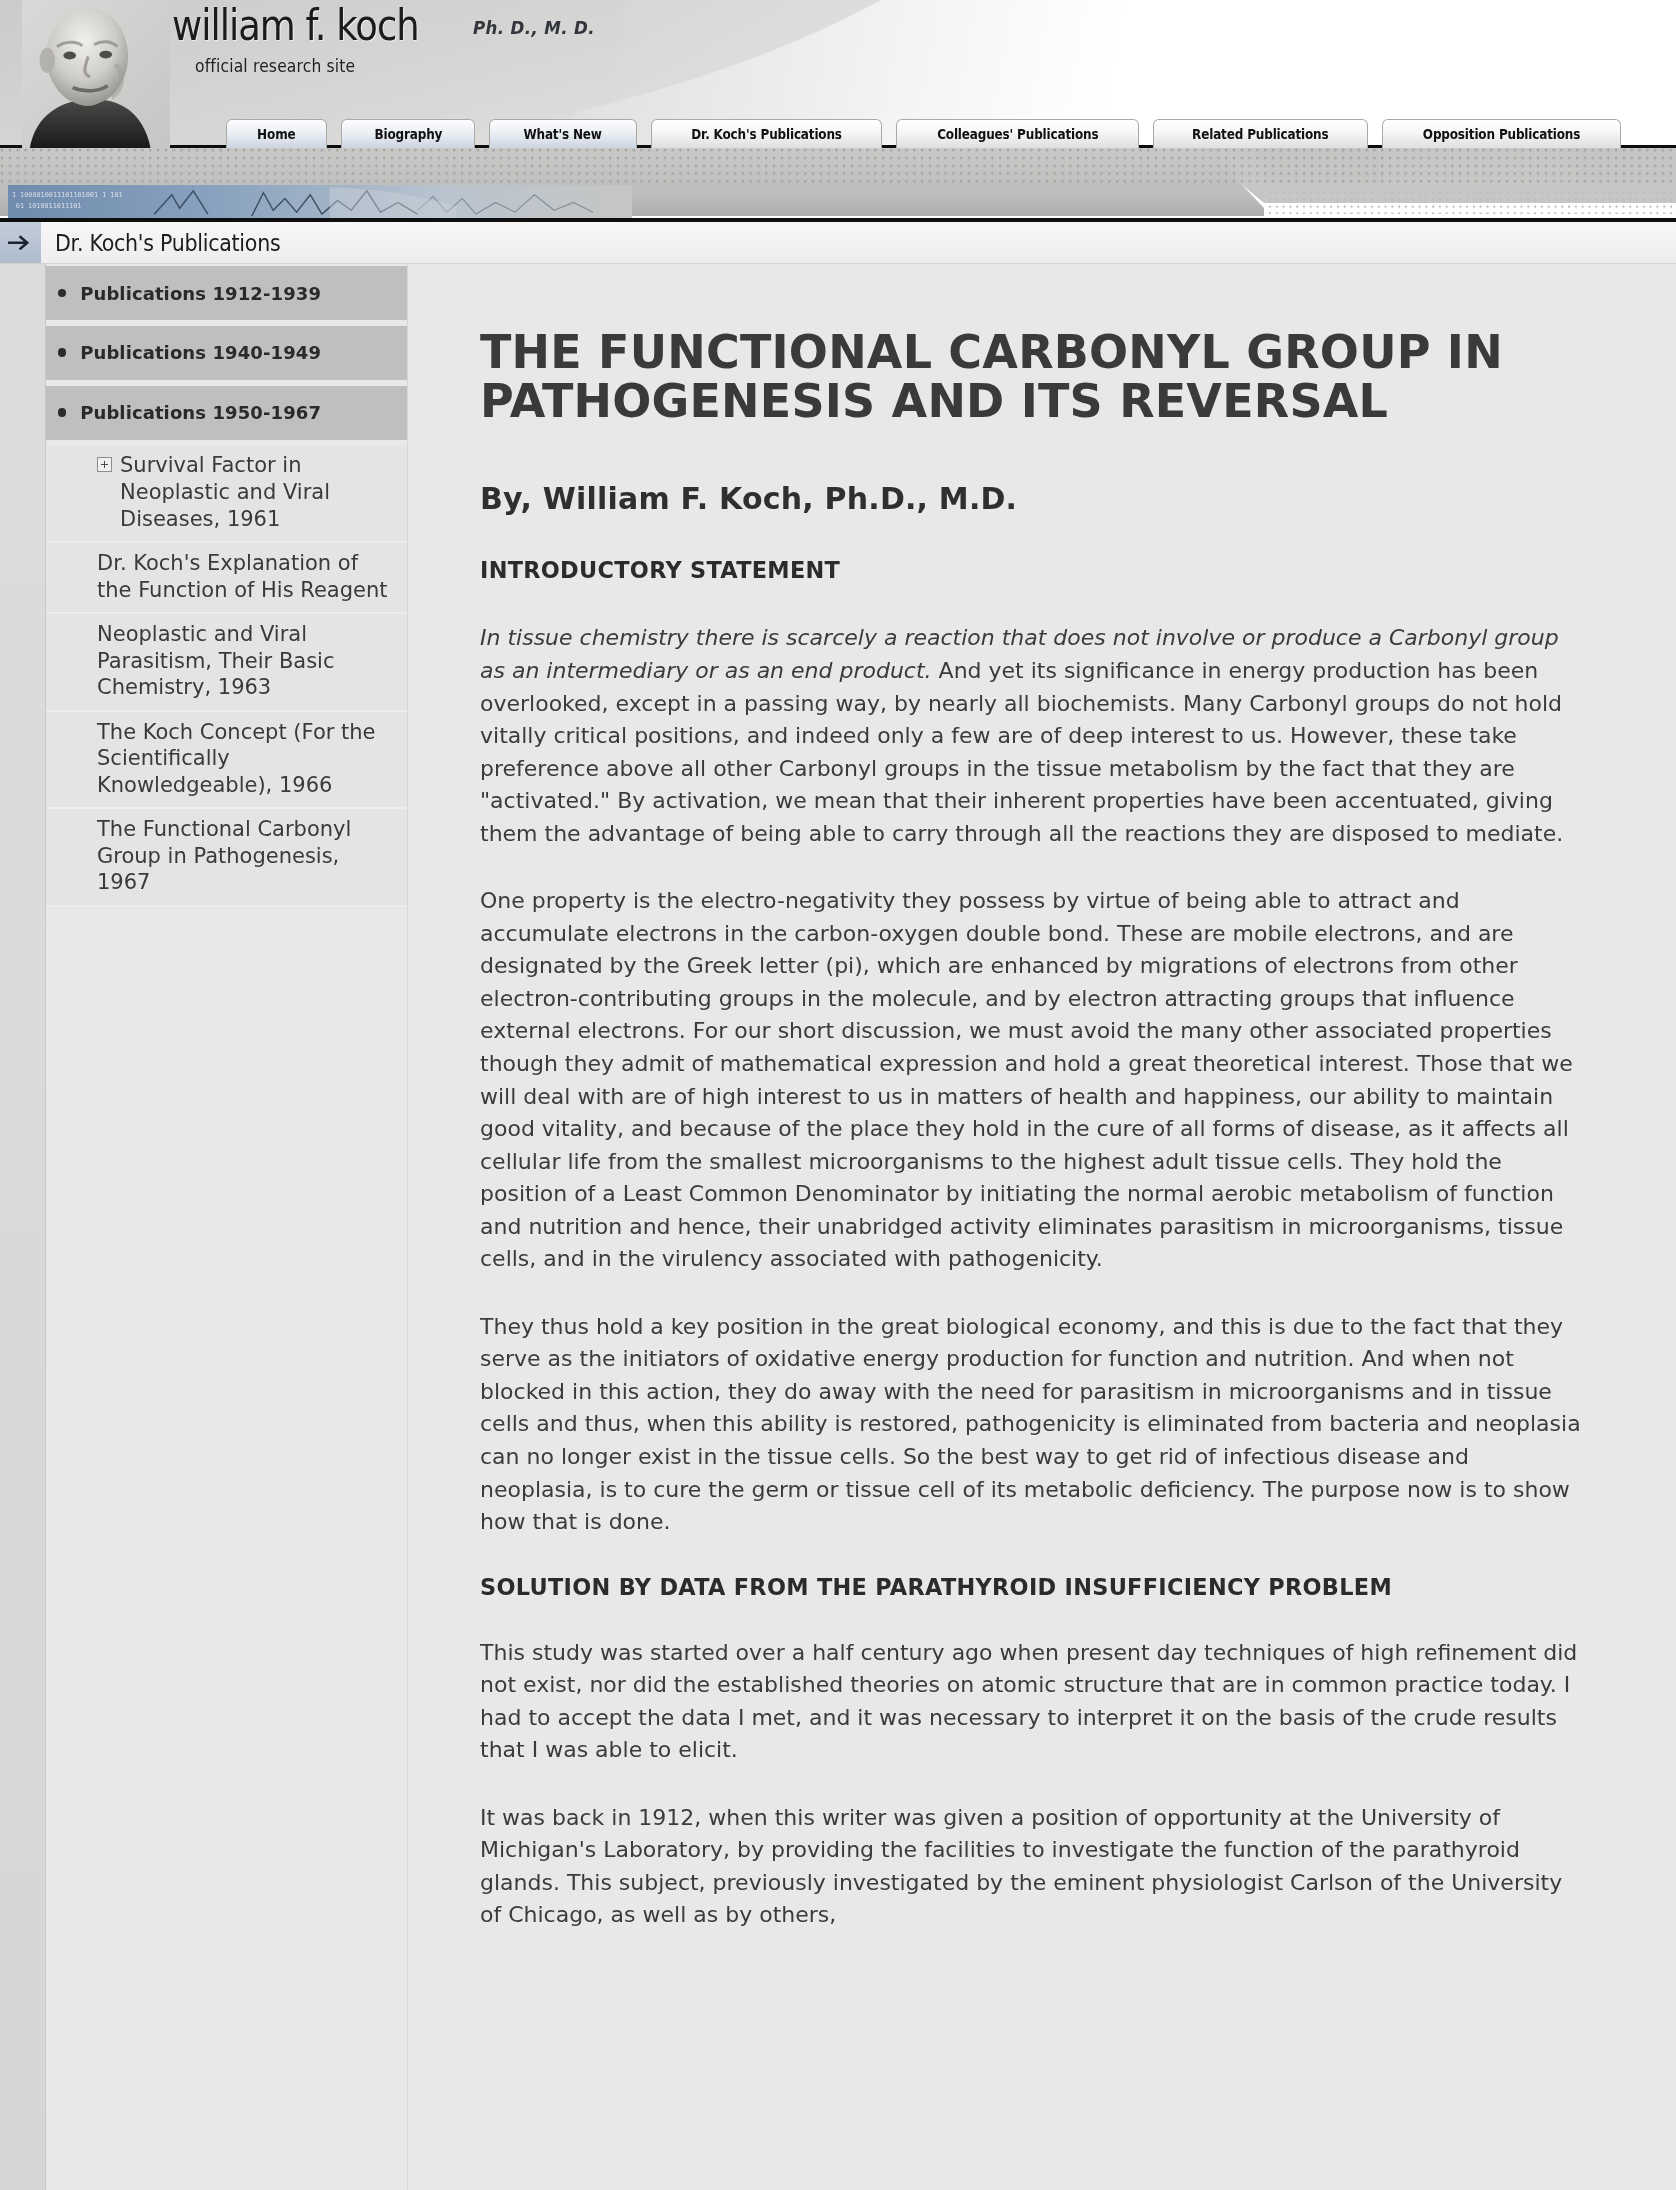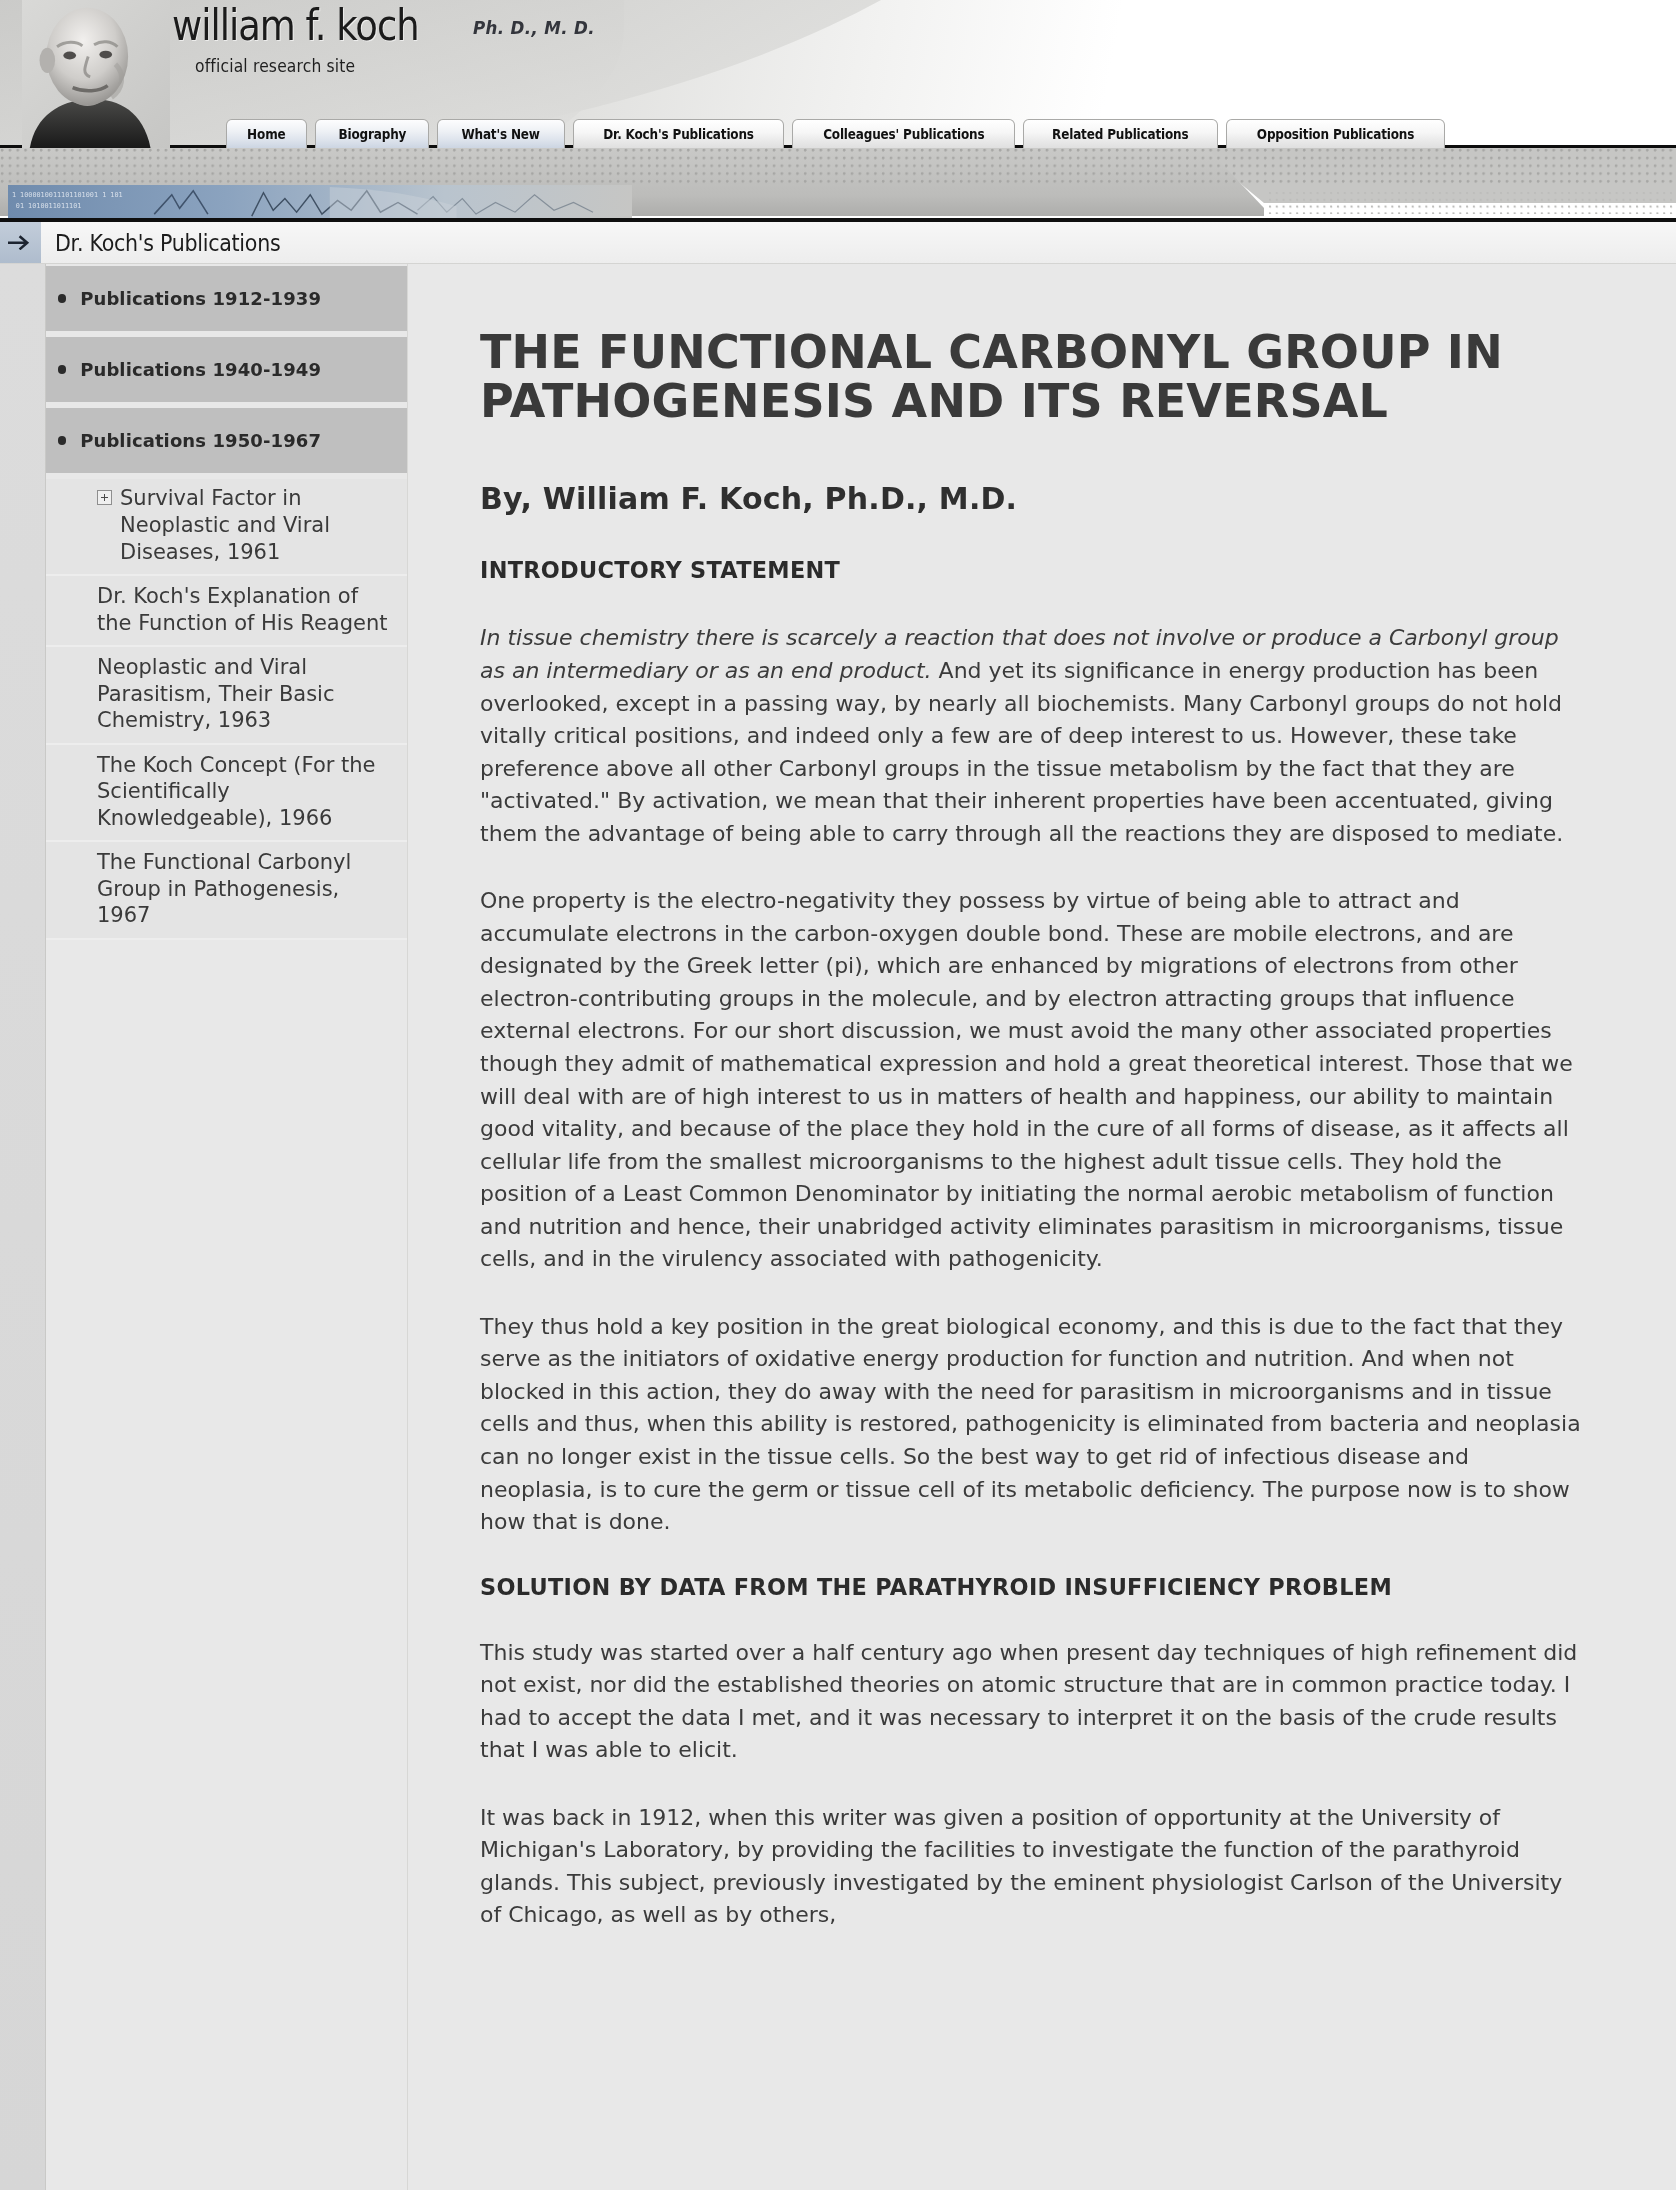--- a/index.html
+++ b/index.html
@@ -101,22 +101,22 @@
     left: 226px;
     bottom: 0;
     height: 31px;
     display: flex;
     align-items: flex-end;
     z-index: 6;
   }
   .tab {
     height: 29px;
     box-sizing: border-box;
-    margin-right: 8px;
-    padding: 0 17px;
+    margin-right: 14px;
+    padding: 0 27px;
     display: flex;
     align-items: center;
     justify-content: center;
     border: 1px solid #a9a9a7;
     border-bottom: none;
     border-radius: 5.9px 5.9px 0 0;
     background: linear-gradient(180deg,#ffffff 0%, #f6f6f6 45%, #e9e9e9 75%, #dfdfdf 100%);
     font-family: "DejaVu Sans", sans-serif;
     font-size: 14px;
     font-weight: 700;
@@ -231,21 +231,21 @@
   }
   .sidebar {
     width: 361px;
     background: #e8e8e8;
     padding-top: 2px;
     box-sizing: border-box;
   }
   .nav-section {
     margin: 0 0 5.9px 0;
     background: #bfbfbf;
-    height: 65px;
+    height: 54px;
     display: flex;
     align-items: center;
     padding-left: 11.7px;
     box-sizing: border-box;
   }
   .nav-bullet {
     width: 8.8px; height: 8.8px;
     border-radius: 50%;
     background: #2b2b2b;
     margin-right: 13.7px;

